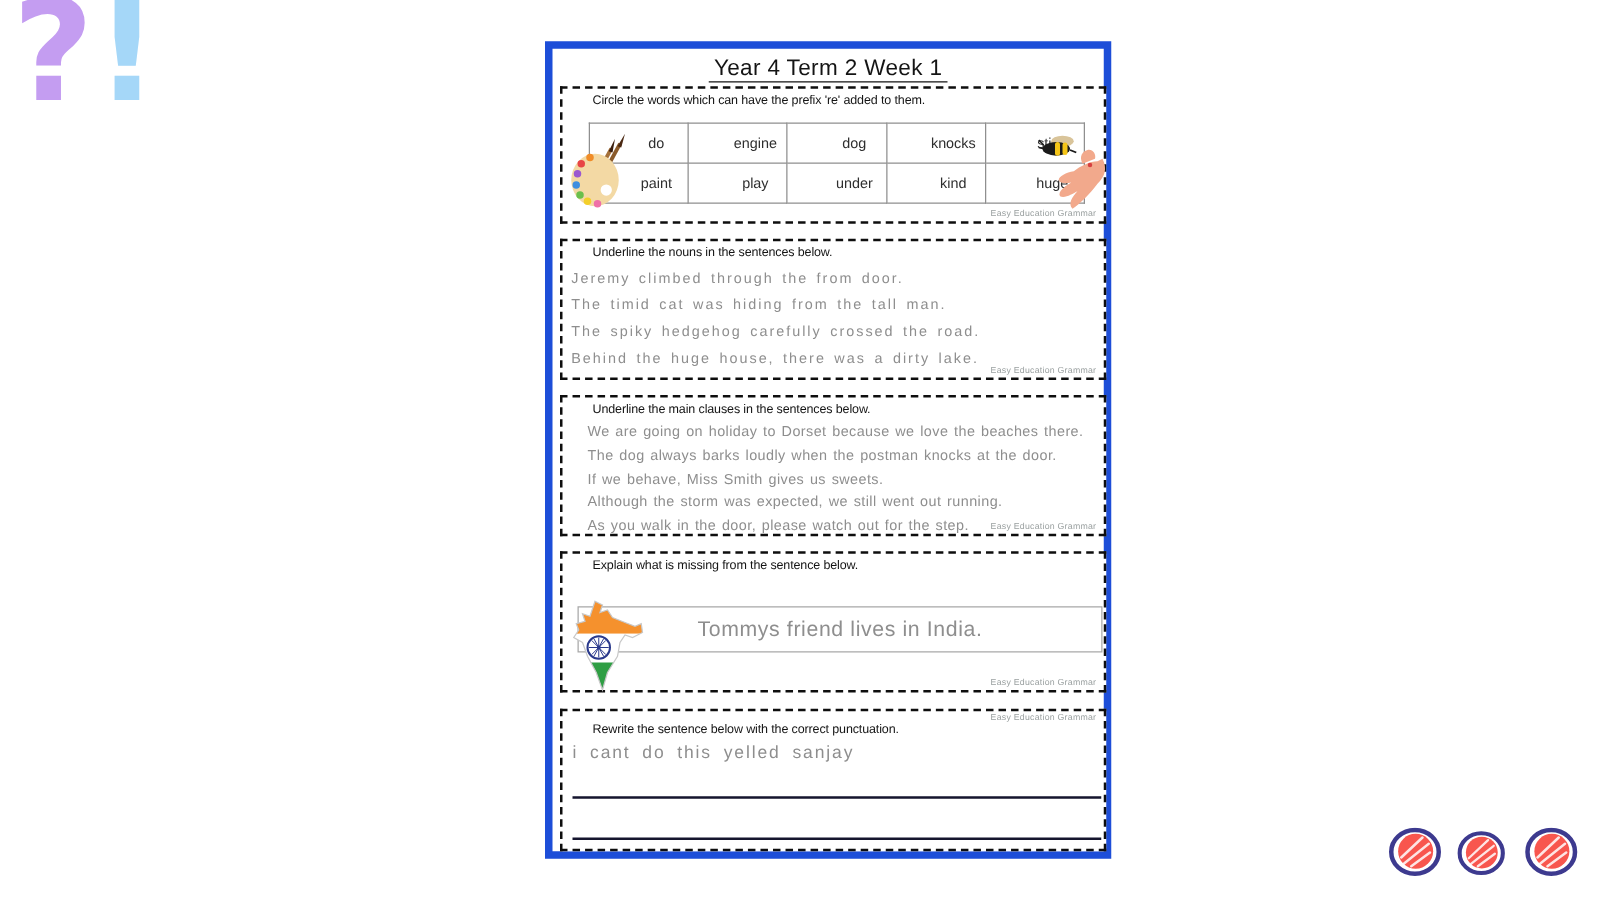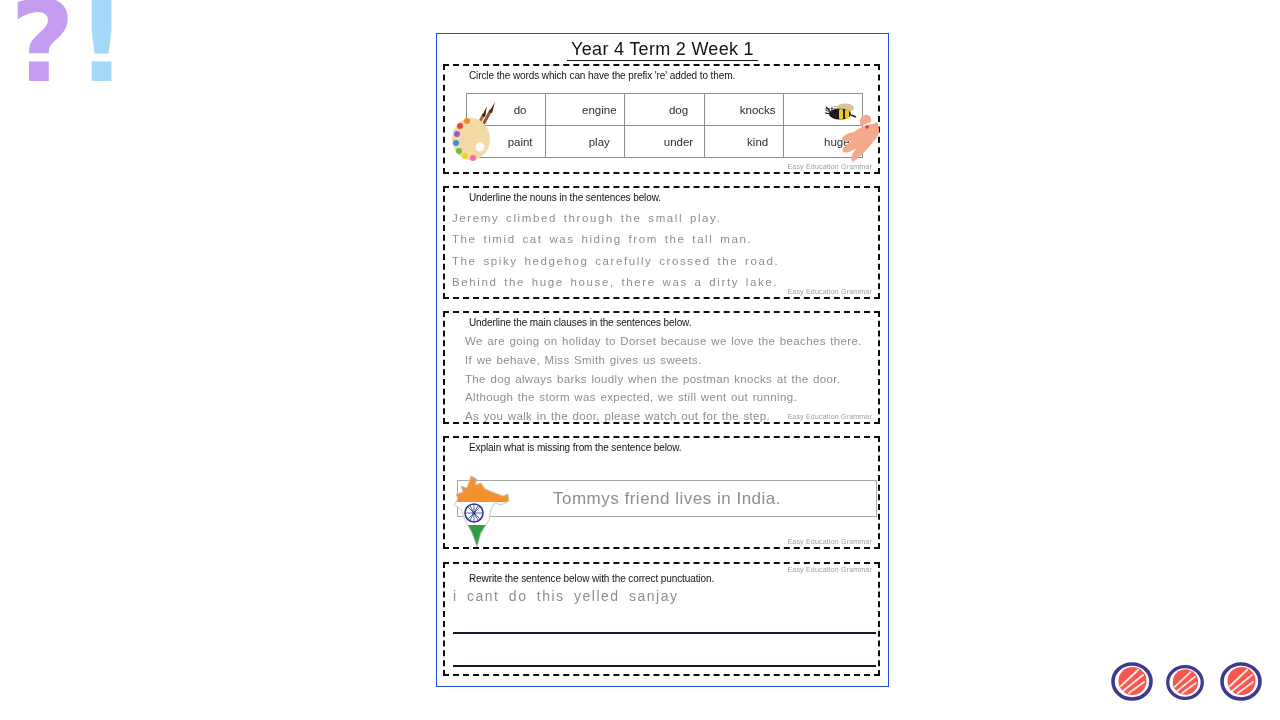--- a/index.html
+++ b/index.html
@@ -10,21 +10,21 @@
   
   .decor-q, .decor-ex {
     position:absolute; font-weight:bold; font-size:112px; line-height:1;
     font-family:"DejaVu Sans", sans-serif;
   }
   .decor-q { left:10px; top:-14px; color:var(--q-color,#c49df1); }
   .decor-ex { left:76px; top:-14px; color:var(--ex-color,#a5d7f8); }
 
   
   .page { position:absolute; left:436px; top:33px; width:453px; height:654px;
-    background:#fff; border:1px solid #1d4ed8; }
+    background:#fff; border:6px solid #1d4ed8; }
   .page-title { position:absolute; top:5px; left:0; width:100%; text-align:center;
     font-size:18px; color:#141414; letter-spacing:0.3px; }
   .page-title span { border-bottom:1.6px solid #141414; padding:0 4px 1px 4px; }
 
   .box { position:absolute; left:6px; width:437px; border:2.5px dashed #0e0e0e; background:#fff; }
   .box1 { top:30px;  height:110px; }
   .box2 { top:152px; height:113px; }
   .box3 { top:277px; height:113px; }
   .box4 { top:402px; height:113px; }
   .box5 { top:528px; height:114px; }
@@ -129,34 +129,34 @@
           <td>huge</td>
         </tr>
       </tbody>
         </table>
       <div class="wm">Easy Education Grammar</div>
     </div>
 
     <div class="box box2 s2">
       <div class="prompt">Underline the nouns in the sentences below.</div>
       <div class="sentences">
-        <div class="sentence">Jeremy climbed through the small play.</div>
+        <div class="sentence">Jeremy climbed through the from door.</div>
         <div class="sentence">The timid cat was hiding from the tall man.</div>
         <div class="sentence">The spiky hedgehog carefully crossed the road.</div>
         <div class="sentence">Behind the huge house, there was a dirty lake.</div>
       </div>
       <div class="wm">Easy Education Grammar</div>
     </div>
 
     <div class="box box3 s3">
       <div class="prompt">Underline the main clauses in the sentences below.</div>
       <div class="sentences">
         <div class="sentence">We are going on holiday to Dorset because we love the beaches there.</div>
+        <div class="sentence">The dog always barks loudly when the postman knocks at the door.</div>
         <div class="sentence">If we behave, Miss Smith gives us sweets.</div>
-        <div class="sentence">The dog always barks loudly when the postman knocks at the door.</div>
         <div class="sentence">Although the storm was expected, we still went out running.</div>
         <div class="sentence">As you walk in the door, please watch out for the step.</div>
       </div>
       <div class="wm">Easy Education Grammar</div>
     </div>
 
     <div class="box box4">
       <div class="prompt">Explain what is missing from the sentence below.</div>
 
       <svg class="icon-india" width="62" height="76" viewBox="0 0 62 76">

